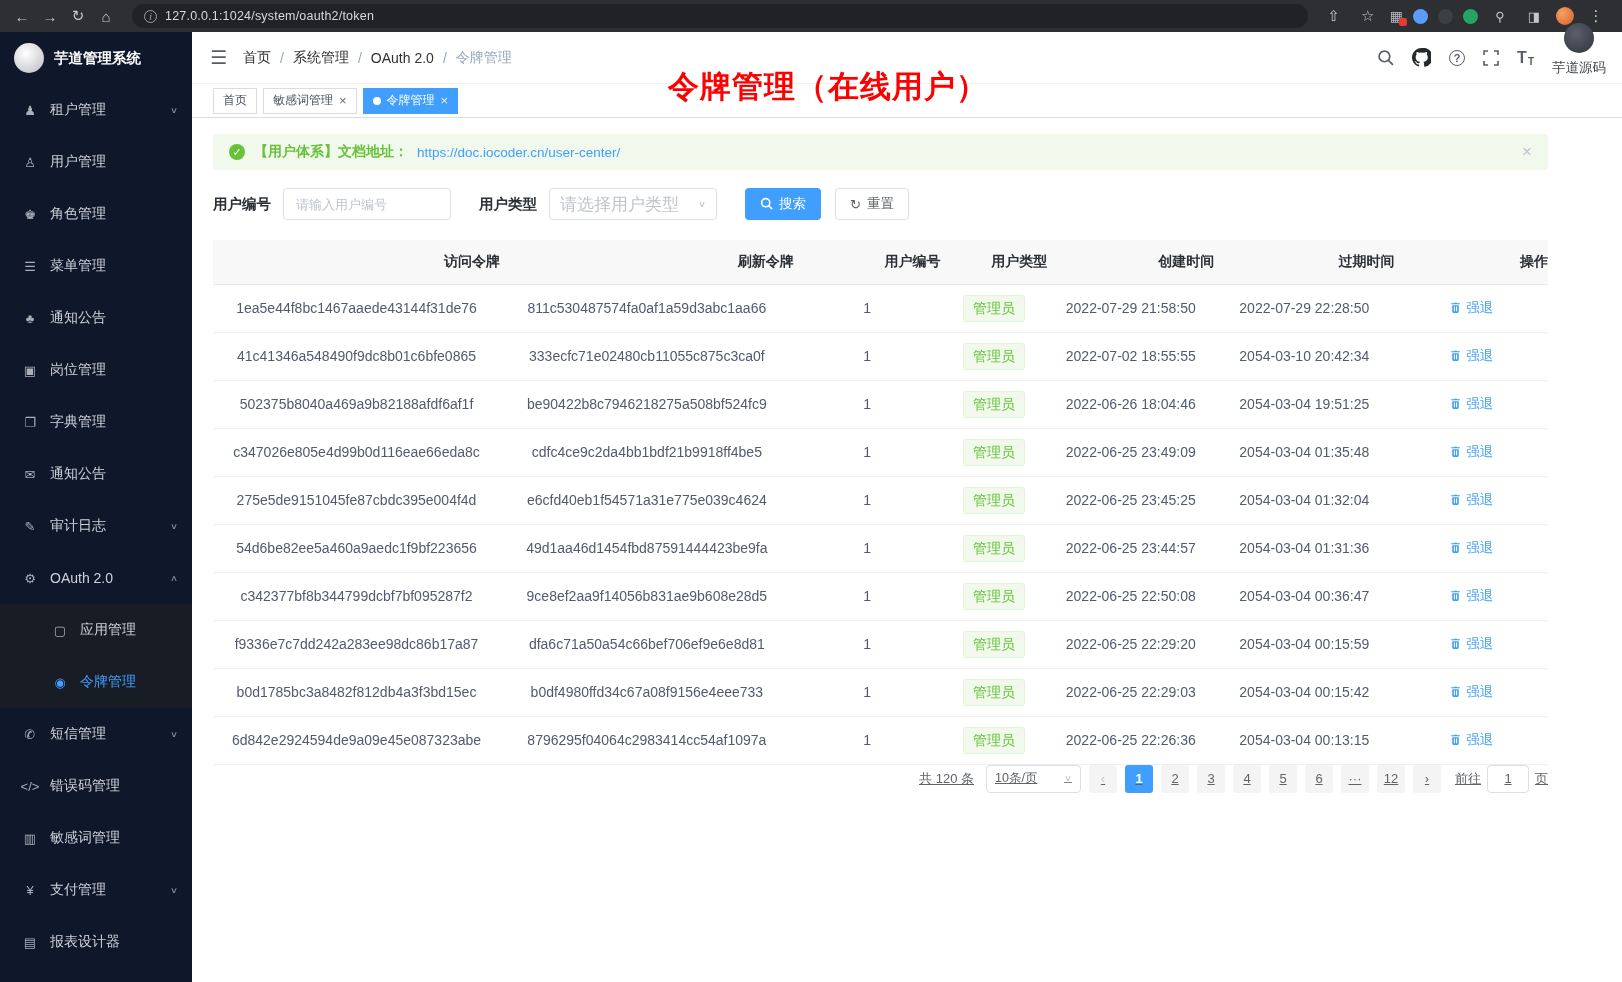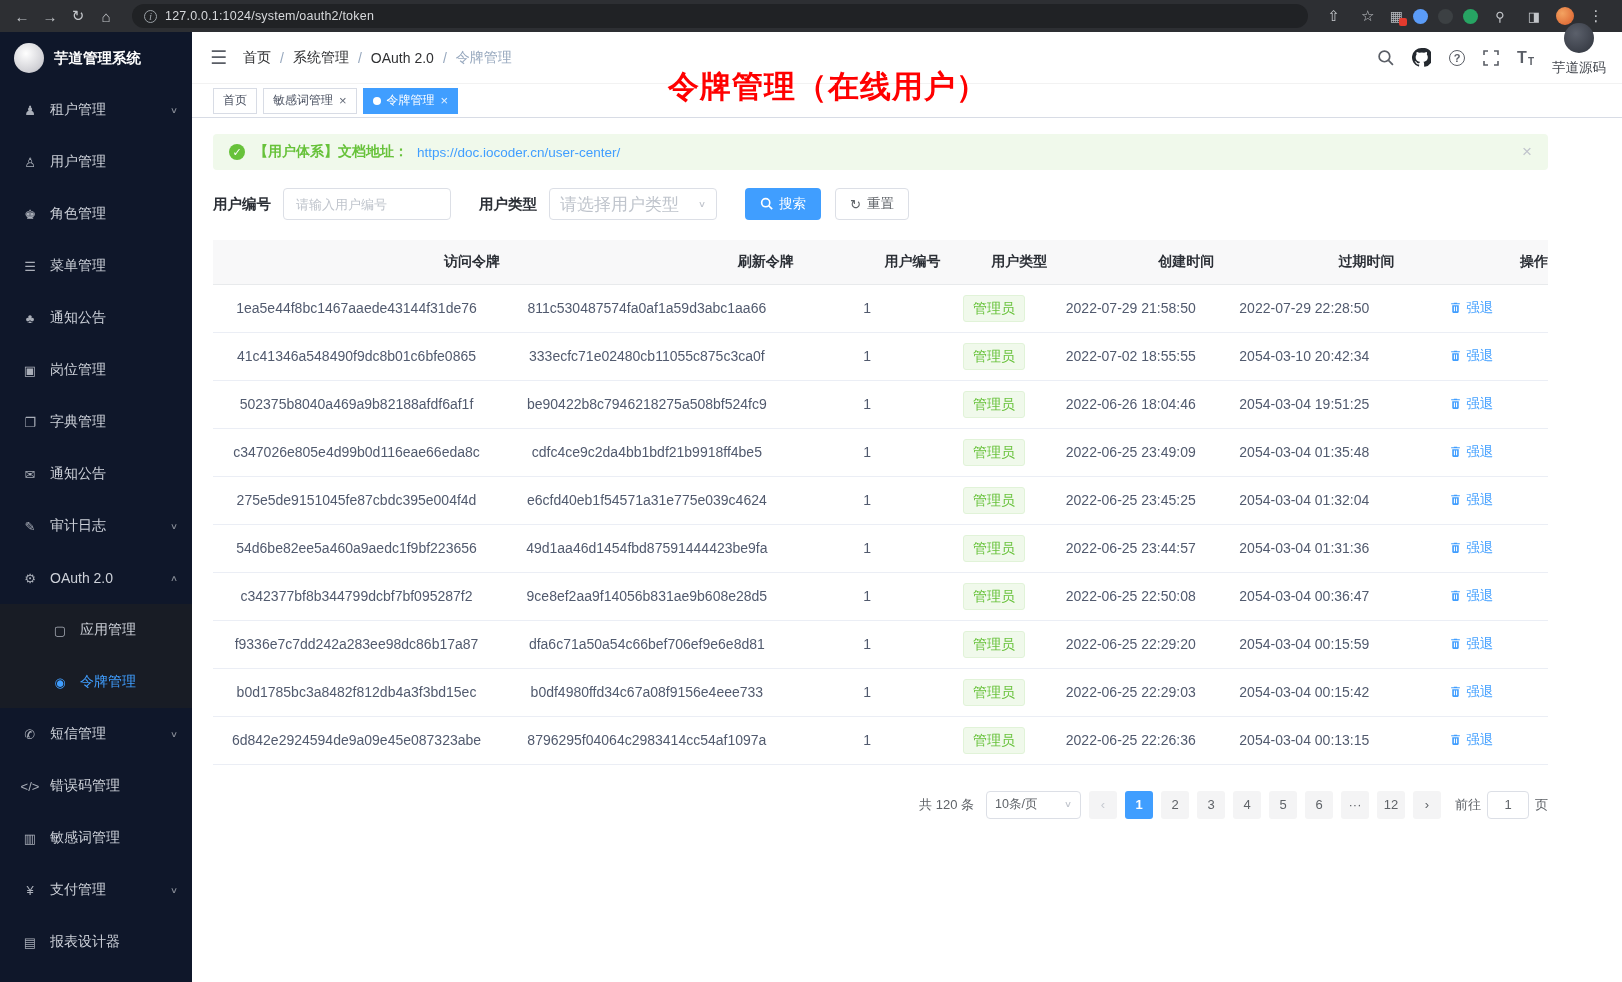--- a/index.html
+++ b/index.html
@@ -85,21 +85,21 @@
   .btn-plain { background:#fff; color:#5f6368; border-color:#dcdfe6; margin-left:14px; }
   .btn .btn-ico { font-size:13px; line-height:1; }
 
   table.grid { width:100%; border-collapse:collapse; table-layout:fixed; }
   table.grid th { background:#f8f8f9; color:#2b2f36; font-weight:700; font-size:14px; height:44px; border-bottom:1px solid #e8eaec; text-align:right; }
   table.grid td { height:48px; border-bottom:1px solid #ebeef5; text-align:center; font-size:14px; color:#515a6e; overflow:hidden; white-space:nowrap; }
   .tag-success { display:inline-block; background:#f0f9eb; border:1px solid #e1f3d8; color:var(--success); font-size:14px; padding:2px 9px; border-radius:3px; line-height:1.5; }
   .op-link { color:var(--accent); font-size:13.5px; cursor:pointer; display:inline-flex; align-items:center; gap:4px; }
   .op-link svg { display:block; }
 
-  .pagination { display:flex; align-items:center; justify-content:flex-end; gap:8px; margin-top:26px; font-size:13px; color:#5f6368; }
+  .pagination { display:flex; align-items:center; justify-content:flex-end; gap:8px; font-size:13px; color:#5f6368;text-decoration:underline; }
   .pg-total { margin-right:4px; }
   .pg-size { width:95px; height:28px; border:1px solid #dcdfe6; border-radius:4px; display:flex; align-items:center; justify-content:space-between; padding:0 8px; cursor:pointer; background:#fff; }
   .pg-size .sel-text { color:#5f6368; font-size:12.5px; }
   .pg-btn { min-width:28px; height:28px; padding:0 4px; border-radius:3px; background:#f4f4f5; color:#5f6368; display:flex; align-items:center; justify-content:center; font-size:13px; cursor:pointer; }
   .pg-btn.active { background:var(--accent); color:#fff; font-weight:700; }
   .pg-btn.disabled { color:#c6cad1; cursor:default; }
   .pg-goto { display:flex; align-items:center; gap:6px; margin-left:6px; }
   .pg-input { width:42px; height:28px; border:1px solid #dcdfe6; border-radius:4px; text-align:center; font-size:13px; color:#5f6368; outline:none; font-family:inherit; }
 
   .annotation { position:absolute; left:668px; top:66px; font-size:31px; font-weight:700; color:var(--annot); letter-spacing:1px; z-index:60; pointer-events:none; white-space:nowrap; }

